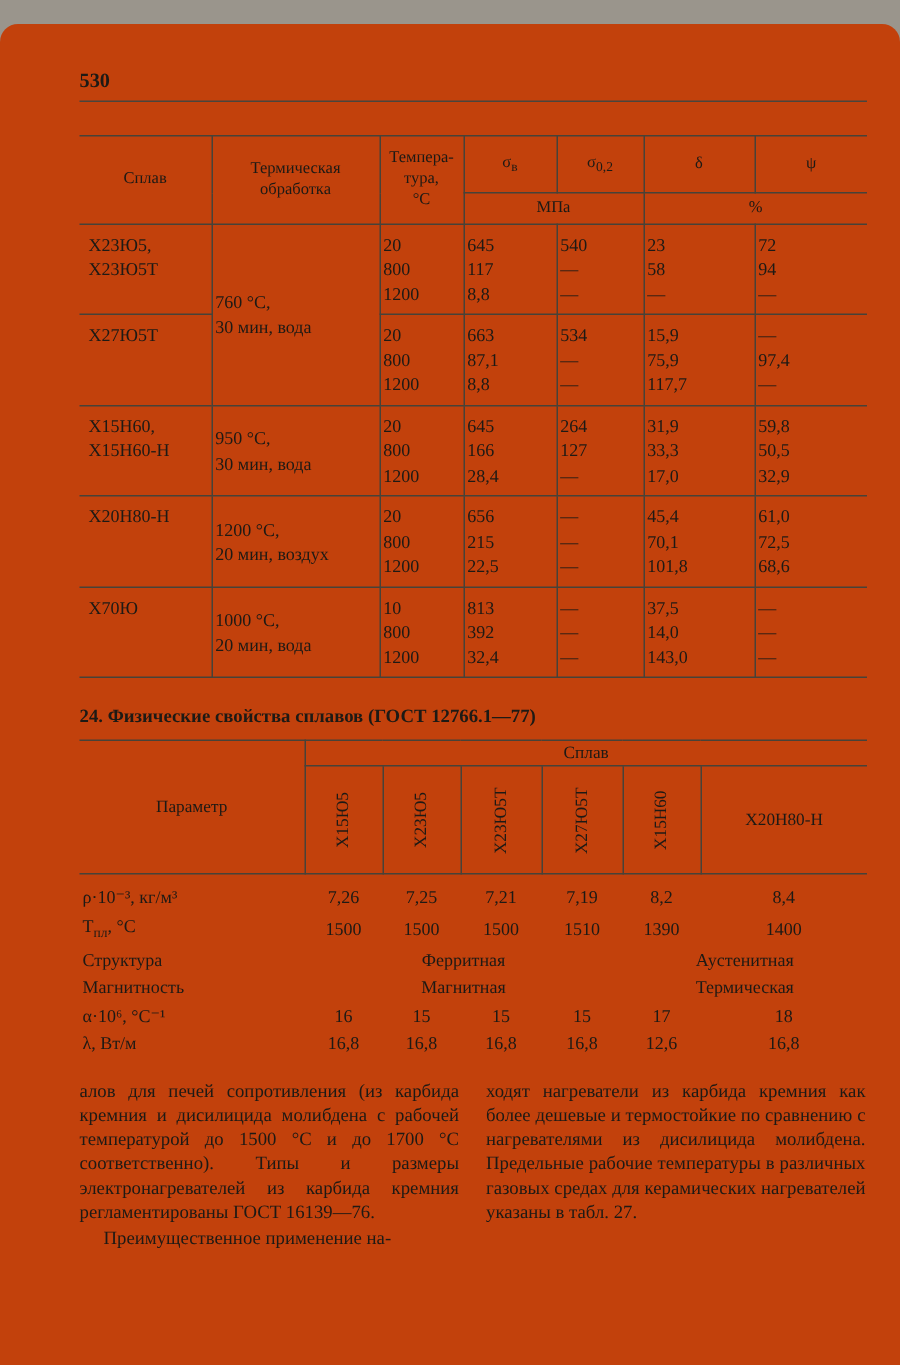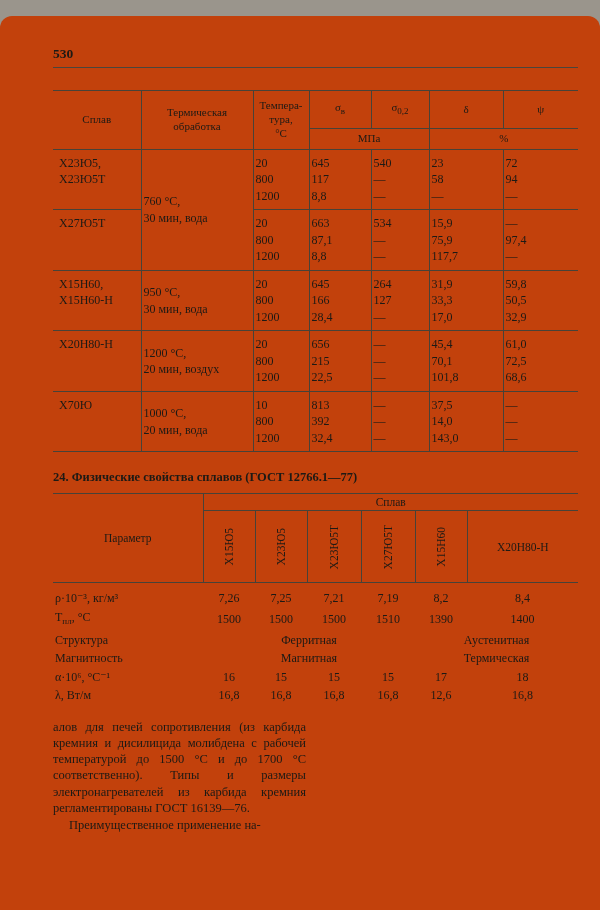--- a/index.html
+++ b/index.html
@@ -352,15 +352,18 @@
         <td>16,8</td>
       </tr>
     </tbody>
   </table>
 
   <div class="cols">
     <div class="col">
       <div>алов для печей сопротивления (из карбида кремния и дисилицида молибдена с рабочей температурой до 1500 °С и до 1700 °С соответственно). Типы и размеры электронагревателей из карбида кремния регламентированы ГОСТ 16139—76.</div>
       <div class="p2">Преимущественное применение на-</div>
     </div>
+    <div class="col">
+      <div>ходят нагреватели из карбида кремния как более дешевые и термостойкие по сравнению с нагревателями из дисилицида молибдена. Предельные рабочие температуры в различных газовых средах для керамических нагревателей указаны в табл. 27.</div>
+    </div>
   </div>
 
 </div>
 
 </body></html>

